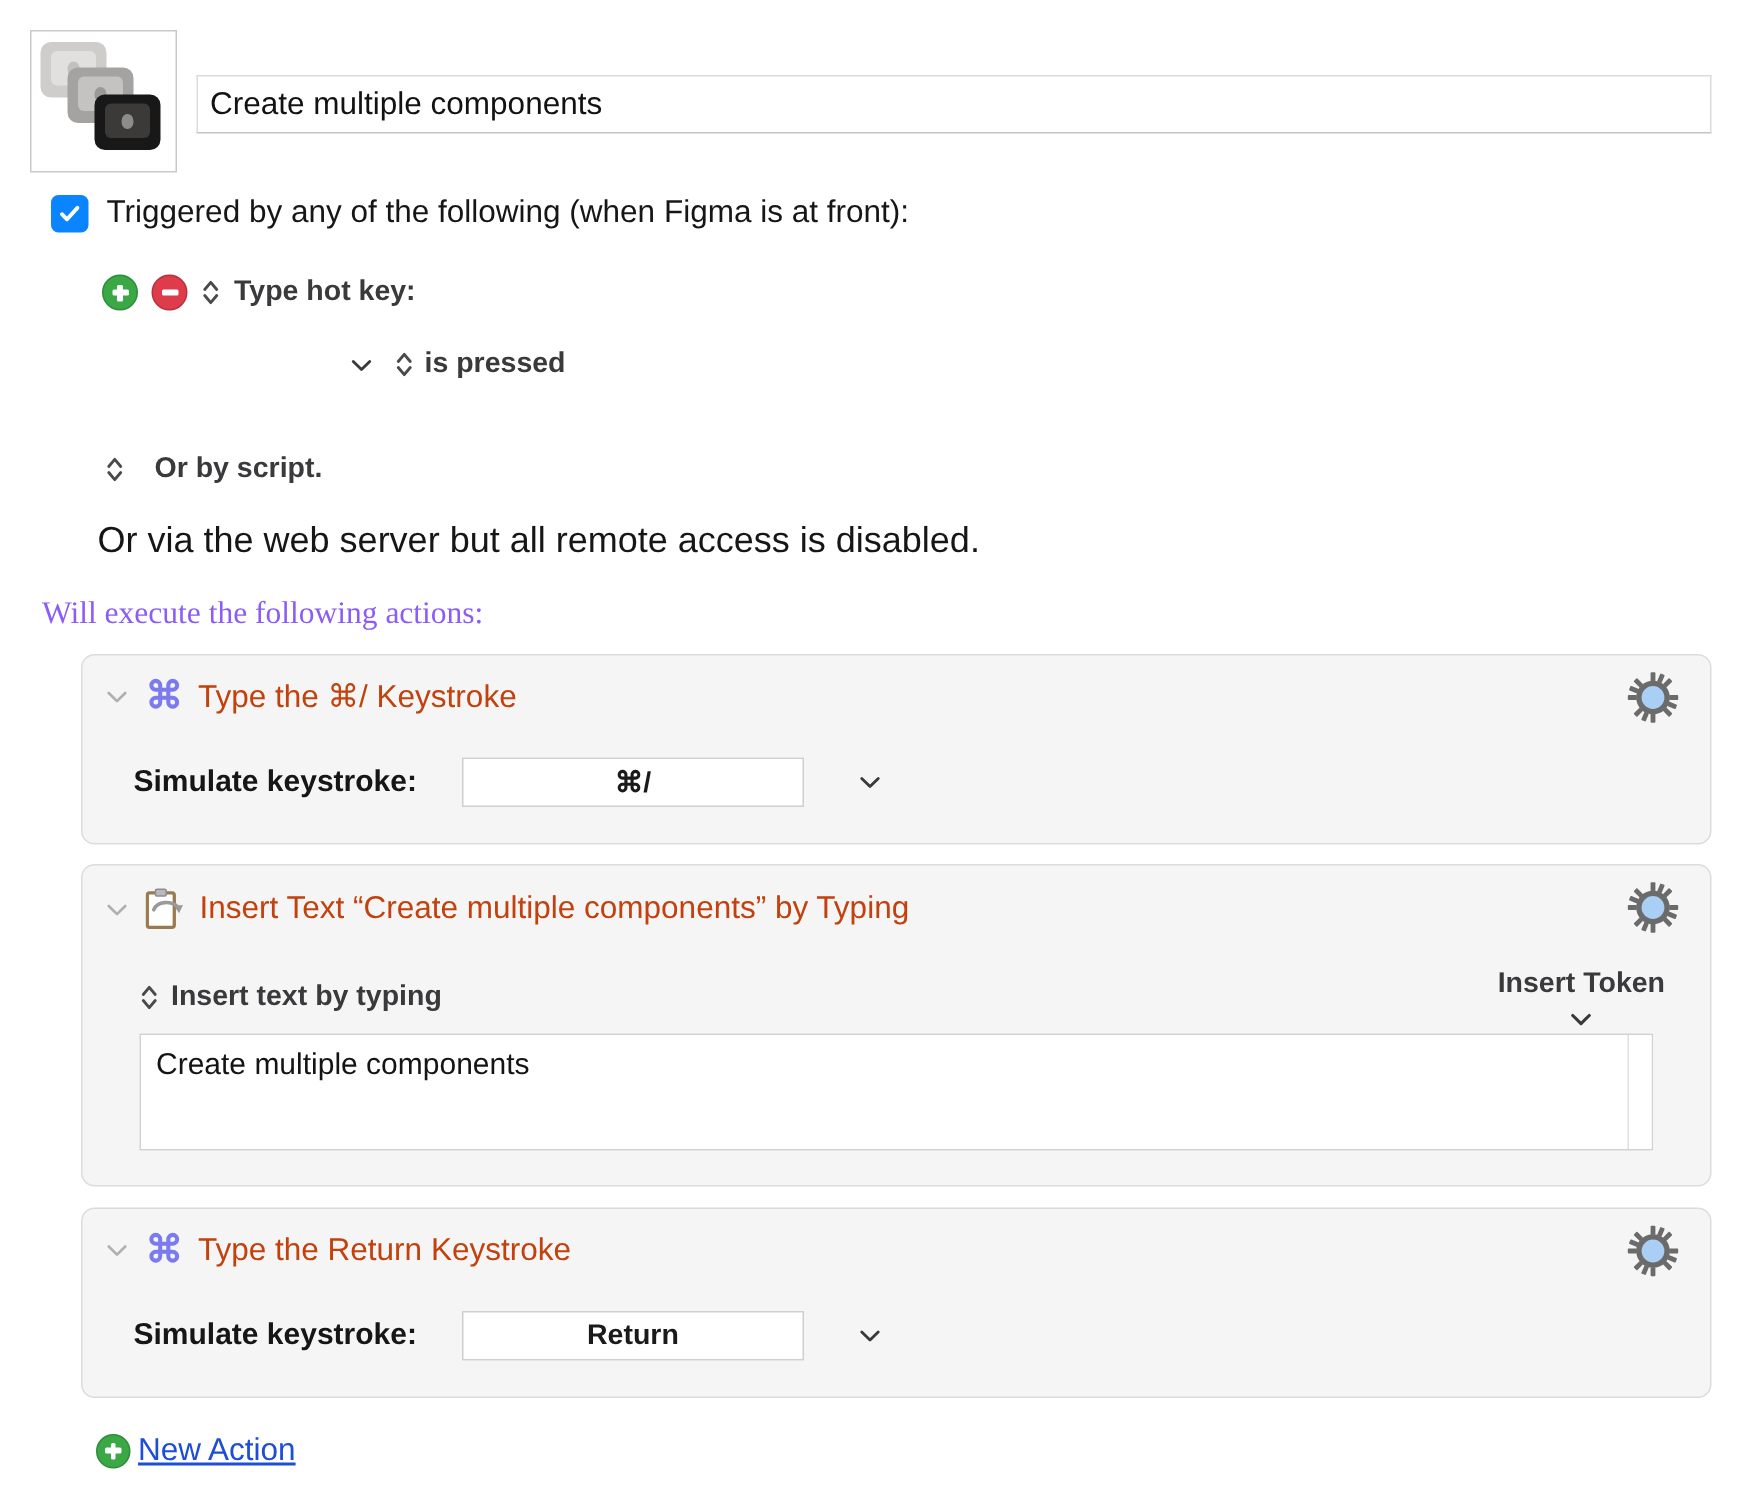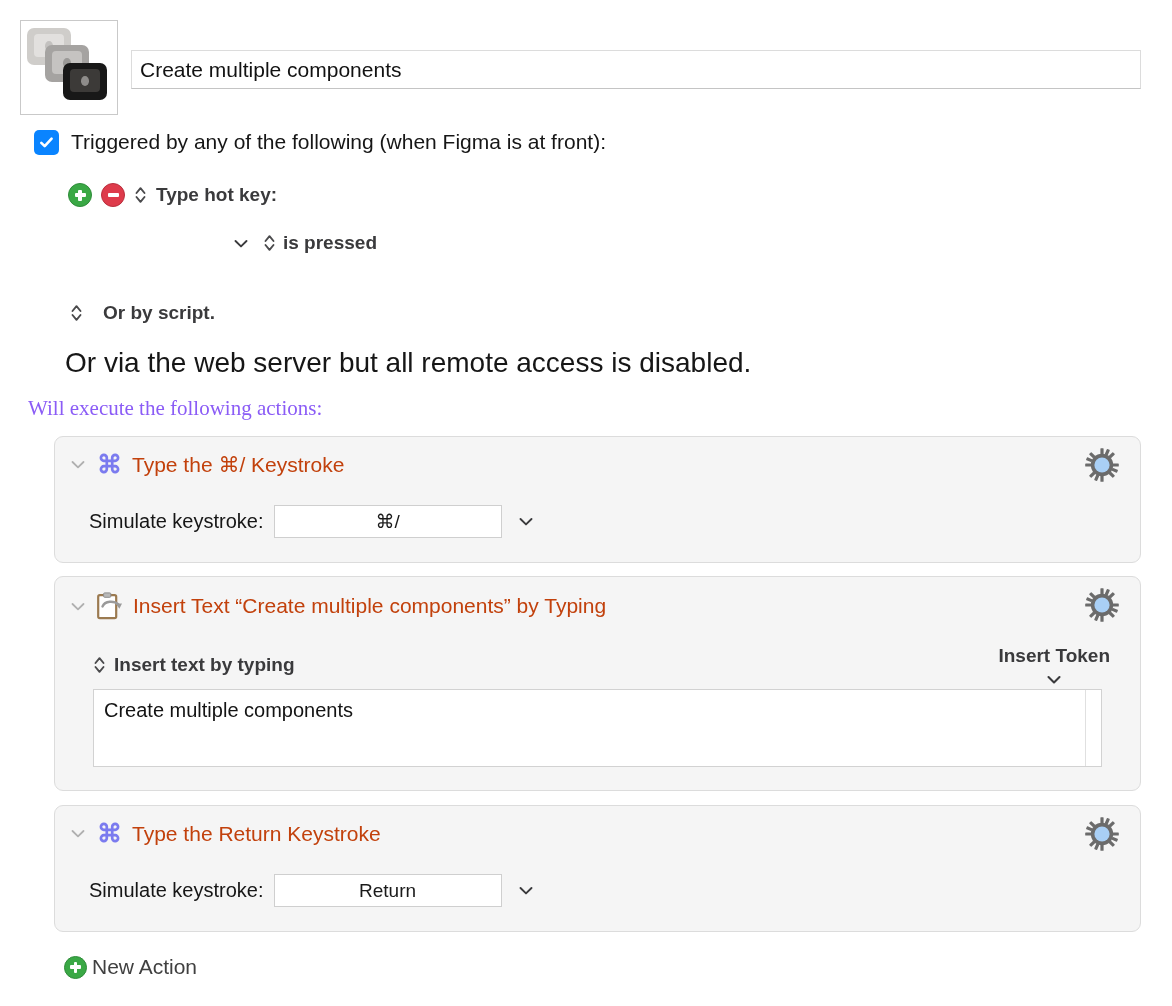--- a/index.html
+++ b/index.html
@@ -190,21 +190,21 @@
     left: 70px;
     top: 302px;
     display: flex;
     align-items: center;
     gap: 20px;
   }
   .webserver-line {
     position: absolute;
     left: 65px;
     top: 347px;
-    font-size: 28px;
+    font-size: 24px;
     color: #161616;
   }
 
   
   .will-execute {
     position: absolute;
     left: 28px;
     top: 396px;
     font-size: 21px;
     color: #8b5cf6;
@@ -268,21 +268,22 @@
     height: 40px;
   }
   .gear.g1 { top: 8px; }
   .gear svg { display: block; }
 
   .sim-row {
     position: absolute;
     left: 34px;
     display: flex;
     align-items: center;
-    gap: 10px;
+    gap: 30px;
+    font-weight: bold;
   }
   .sim-row.r1 { top: 68px; }
   .sim-label {
     font-size: 20px;
     color: #161616;
   }
   .combo-field.keystroke { width: 228px; }
 
   .subhead-row {
     position: absolute;
@@ -337,21 +338,22 @@
   .new-action {
     position: absolute;
     left: 64px;
     top: 955px;
     display: flex;
     align-items: center;
     gap: 5px;
   }
   .new-action-label {
     font-size: 21px;
-    color: #404040;
+    color: #1d4ed8;
+    text-decoration: underline;
   }
 </style>
 </head>
 <body>
 
 <div class="page">
 
   <div class="header-row">
     <div class="macro-icon">
       <div class="keycap kc1">

